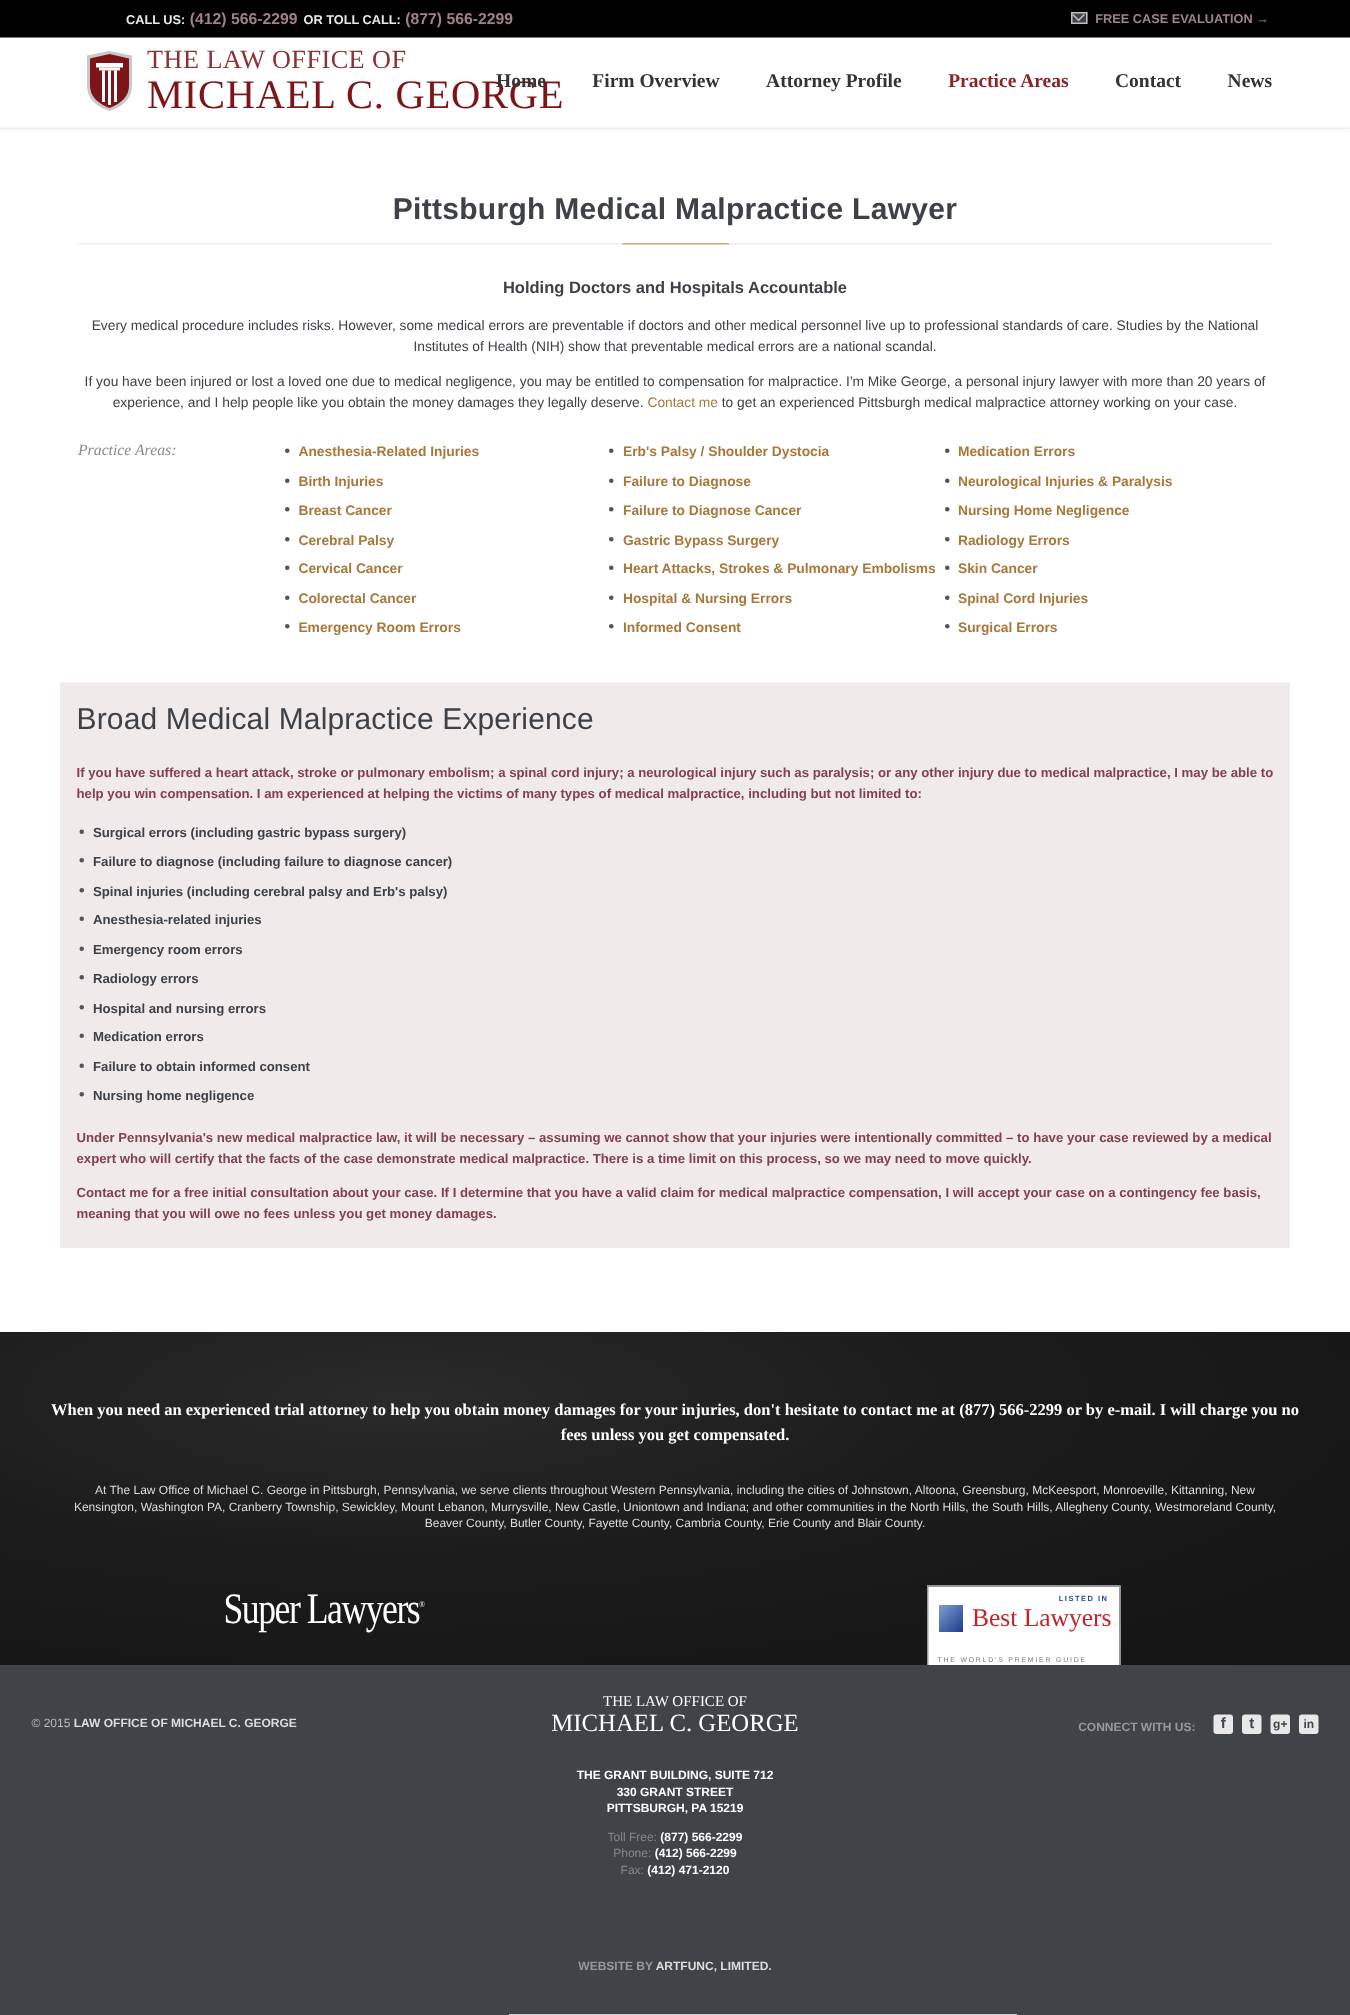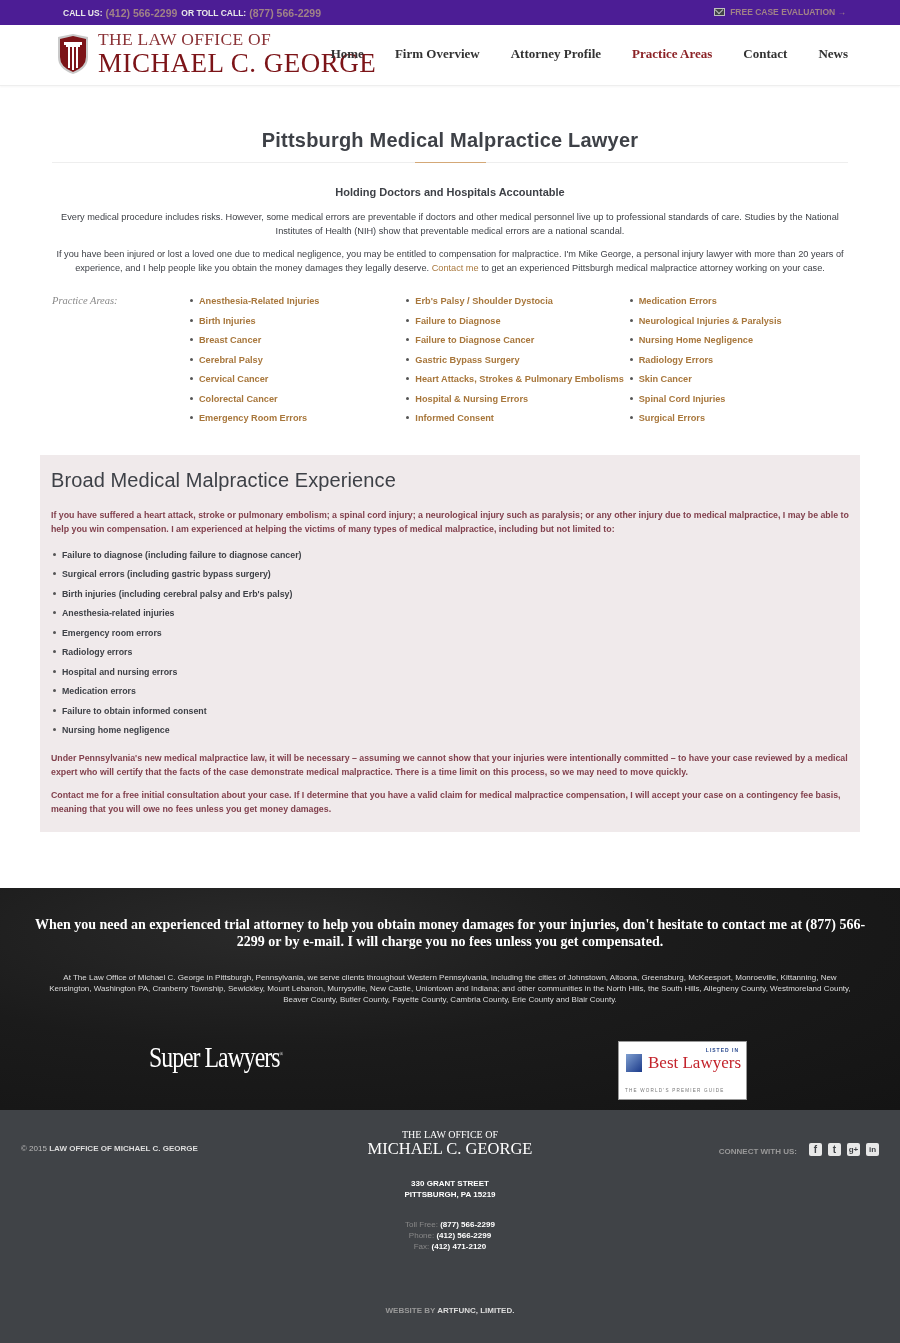--- a/index.html
+++ b/index.html
@@ -1,19 +1,19 @@
 <!DOCTYPE html>
 <html><head>
 <meta charset="utf-8">
 <style>
 *{box-sizing:border-box;margin:0;padding:0}
 body{width:900px;height:1343px;background:#fff;font-family:"Liberation Sans",sans-serif;color:#3e4147;overflow:hidden;position:relative}
 a{text-decoration:none;color:inherit}
 
-.topbar{height:25px;background:#4c1d95;display:flex;align-items:center;padding:0 63px;font-size:8.5px;font-weight:bold;color:#e9e9e9;position:relative}
+.topbar{height:25px;background:#000000;display:flex;align-items:center;padding:0 84px;font-size:8.5px;font-weight:bold;color:#e9e9e9;position:relative}
 .topbar .ph{color:#a08287;font-size:10.5px;font-weight:bold;margin:0 4px 0 3px}
 .topbar .eval{position:absolute;right:54px;top:7px;display:flex;align-items:center;color:#a08287;font-size:8.5px;font-weight:bold}
 .topbar .mail{width:11px;height:8px;border:1.2px solid #bfbfbf;margin-right:5px;position:relative;background:#404347}
 .topbar .mail:after{content:"";position:absolute;left:1px;top:-2px;width:5px;height:5px;border-right:1.2px solid #bfbfbf;border-bottom:1.2px solid #bfbfbf;transform:rotate(45deg)}
 
 .header{height:61px;border-bottom:1px solid #eee;position:relative;box-shadow:0 1px 2px rgba(0,0,0,0.04)}
 .logo{position:absolute;left:56px;top:6px;display:flex;align-items:center}
 .shield{width:34px;height:42px;position:relative;margin-right:8px}
 .shield svg{display:block}
 .logo-text{font-family:"Liberation Serif",serif;color:#7c1418;line-height:1}
@@ -41,21 +41,21 @@
 .exp{margin:24px 40px 0;background:#f0eaeb;padding:14px 11px 16px}
 .exp h2{font-size:20px;font-weight:normal;color:#3e4147;letter-spacing:0.1px}
 .exp p{font-size:8.8px;font-weight:bold;color:#82414d;line-height:14px;margin-top:16px}
 .exp ul{list-style:none;margin-top:12px}
 .exp ul li{font-size:8.8px;font-weight:bold;color:#3e4147;padding-left:11px;position:relative;line-height:14px;margin-bottom:5.5px}
 .exp ul li:before{content:"";position:absolute;left:2px;top:5px;width:3px;height:3px;border-radius:50%;background:#555}
 .exp p.p2{margin-top:14px}
 .exp p.p3{margin-top:9px}
 
 .band{position:absolute;left:0;top:888px;width:900px;height:222px;background:radial-gradient(ellipse at 30% 20%,#2a2a2a 0%,#1b1b1b 45%,#141414 100%);color:#fff;text-align:center}
-.band h3{font-family:"Liberation Serif",serif;font-size:14px;font-weight:bold;line-height:17px;padding:28px 30px 0}
+.band h3{font-family:"Liberation Serif",serif;font-size:11px;font-weight:bold;line-height:17px;padding:44px 30px 0}
 .band p{font-size:8px;line-height:11px;padding:22px 44px 0;color:#ddd}
 .badges{position:relative;height:60px}
 .sl{position:absolute;left:149px;top:36px;font-family:"Liberation Serif",serif;font-size:29px;color:#fff;letter-spacing:-1.2px;transform:scaleX(0.82);transform-origin:left}
 .sl sup{font-size:6px}
 .bl{position:absolute;left:618px;top:36px;width:129px;height:59px;background:#fff;border:1px solid #999}
 .bl .li{position:absolute;right:7px;top:5px;font-size:5px;color:#2a4a8f;font-weight:bold;letter-spacing:1px}
 .bl .sq{position:absolute;left:7px;top:12px;width:16px;height:18px;background:linear-gradient(135deg,#7f9fd0,#1b3a8a)}
 .bl .name{position:absolute;left:29px;top:11px;font-family:"Liberation Serif",serif;font-size:17px;color:#c3232b}
 .bl .tag{position:absolute;left:6px;bottom:6px;font-size:4.6px;color:#777;letter-spacing:1.2px}
 
@@ -152,23 +152,23 @@
       <li>Spinal Cord Injuries</li>
       <li>Surgical Errors</li>
     </ul>
   </div>
 </div>
 
 <div class="exp">
   <h2>Broad Medical Malpractice Experience</h2>
   <p>If you have suffered a heart attack, stroke or pulmonary embolism; a spinal cord injury; a neurological injury such as paralysis; or any other injury due to medical malpractice, I may be able to help you win compensation. I am experienced at helping the victims of many types of medical malpractice, including but not limited to:</p>
   <ul>
+    <li>Surgical errors (including gastric bypass surgery)</li>
     <li>Failure to diagnose (including failure to diagnose cancer)</li>
-    <li>Surgical errors (including gastric bypass surgery)</li>
-    <li>Birth injuries (including cerebral palsy and Erb's palsy)</li>
+    <li>Spinal injuries (including cerebral palsy and Erb's palsy)</li>
     <li>Anesthesia-related injuries</li>
     <li>Emergency room errors</li>
     <li>Radiology errors</li>
     <li>Hospital and nursing errors</li>
     <li>Medication errors</li>
     <li>Failure to obtain informed consent</li>
     <li>Nursing home negligence</li>
   </ul>
   <p class="p2">Under Pennsylvania's new medical malpractice law, it will be necessary – assuming we cannot show that your injuries were intentionally committed – to have your case reviewed by a medical expert who will certify that the facts of the case demonstrate medical malpractice. There is a time limit on this process, so we may need to move quickly.</p>
   <p class="p3">Contact me for a free initial consultation about your case. If I determine that you have a valid claim for medical malpractice compensation, I will accept your case on a contingency fee basis, meaning that you will owe no fees unless you get money damages.</p>
@@ -188,20 +188,21 @@
   </div>
 </div>
 
 <div class="footer">
   <div class="copy"><span>© 2015</span> <b>LAW OFFICE OF MICHAEL C. GEORGE</b></div>
   <a class="flogo">
     <div class="l1">THE LAW OFFICE OF</div>
     <div class="l2">MICHAEL C. GEORGE</div>
   </a>
   <div class="addr">
+    <div>THE GRANT BUILDING, SUITE 712</div>
     <div>330 GRANT STREET</div>
     <div>PITTSBURGH, PA 15219</div>
   </div>
   <div class="contact">
     <div><span class="lb">Toll Free:</span> <a class="v">(877) 566-2299</a></div>
     <div><span class="lb">Phone:</span> <a class="v">(412) 566-2299</a></div>
     <div><span class="lb">Fax:</span> <span class="v">(412) 471-2120</span></div>
   </div>
   <div class="connect">
     <span class="lbl">CONNECT WITH US:</span>

